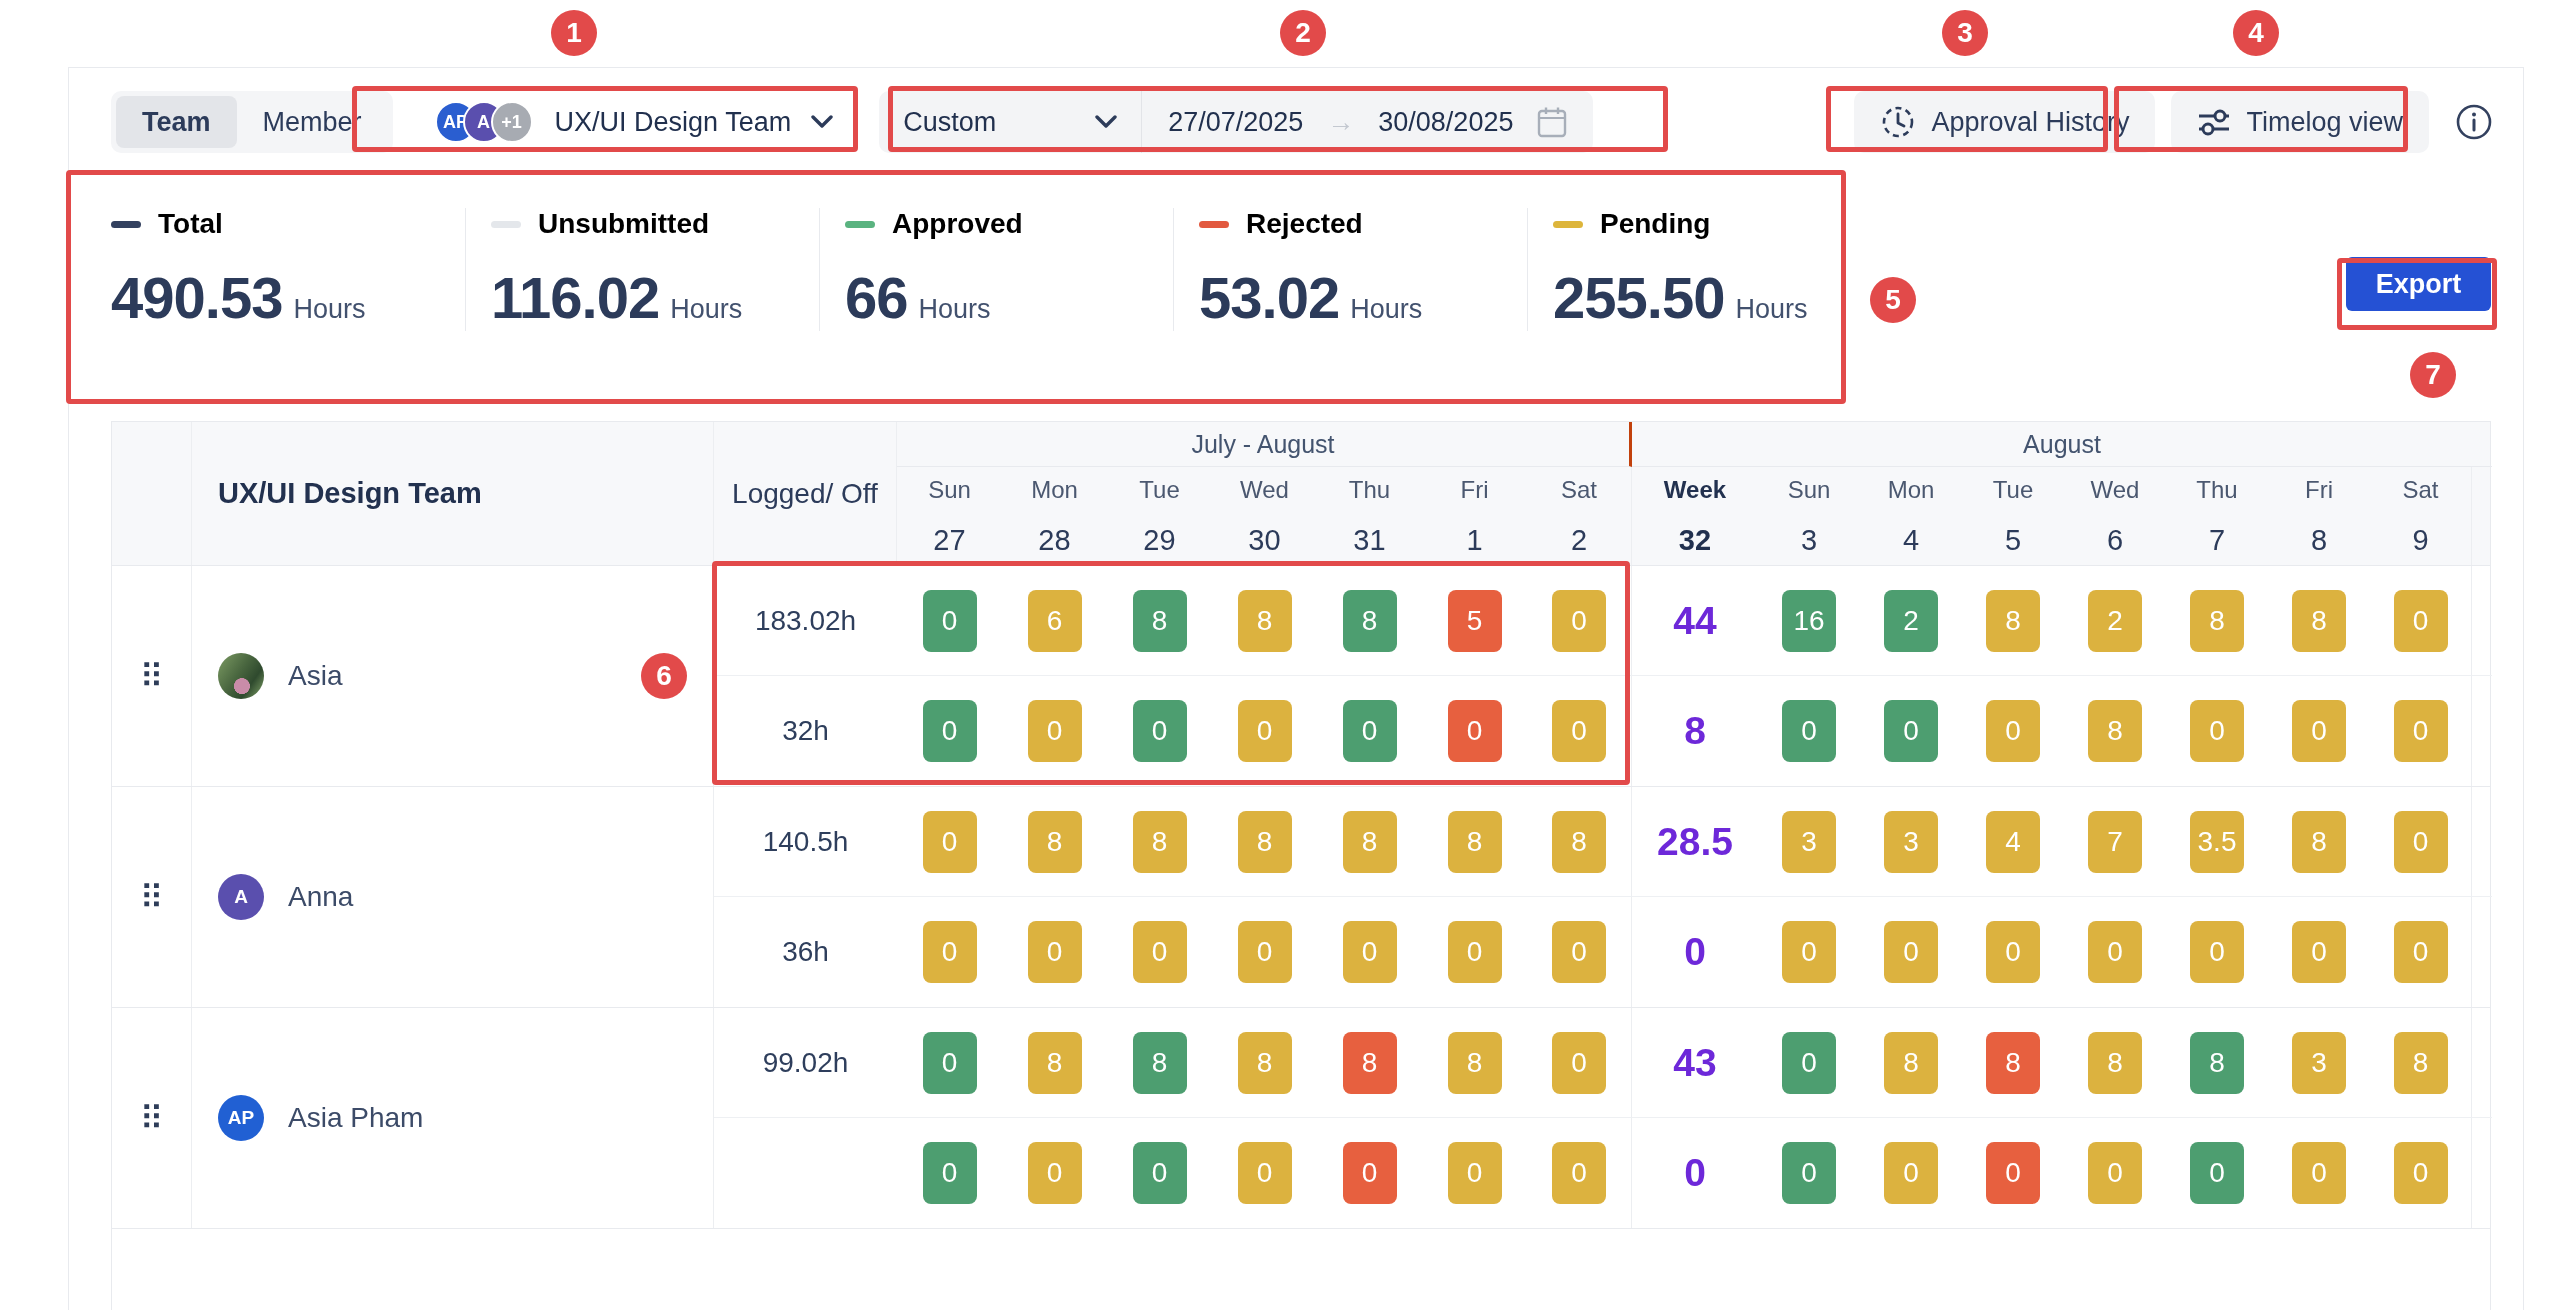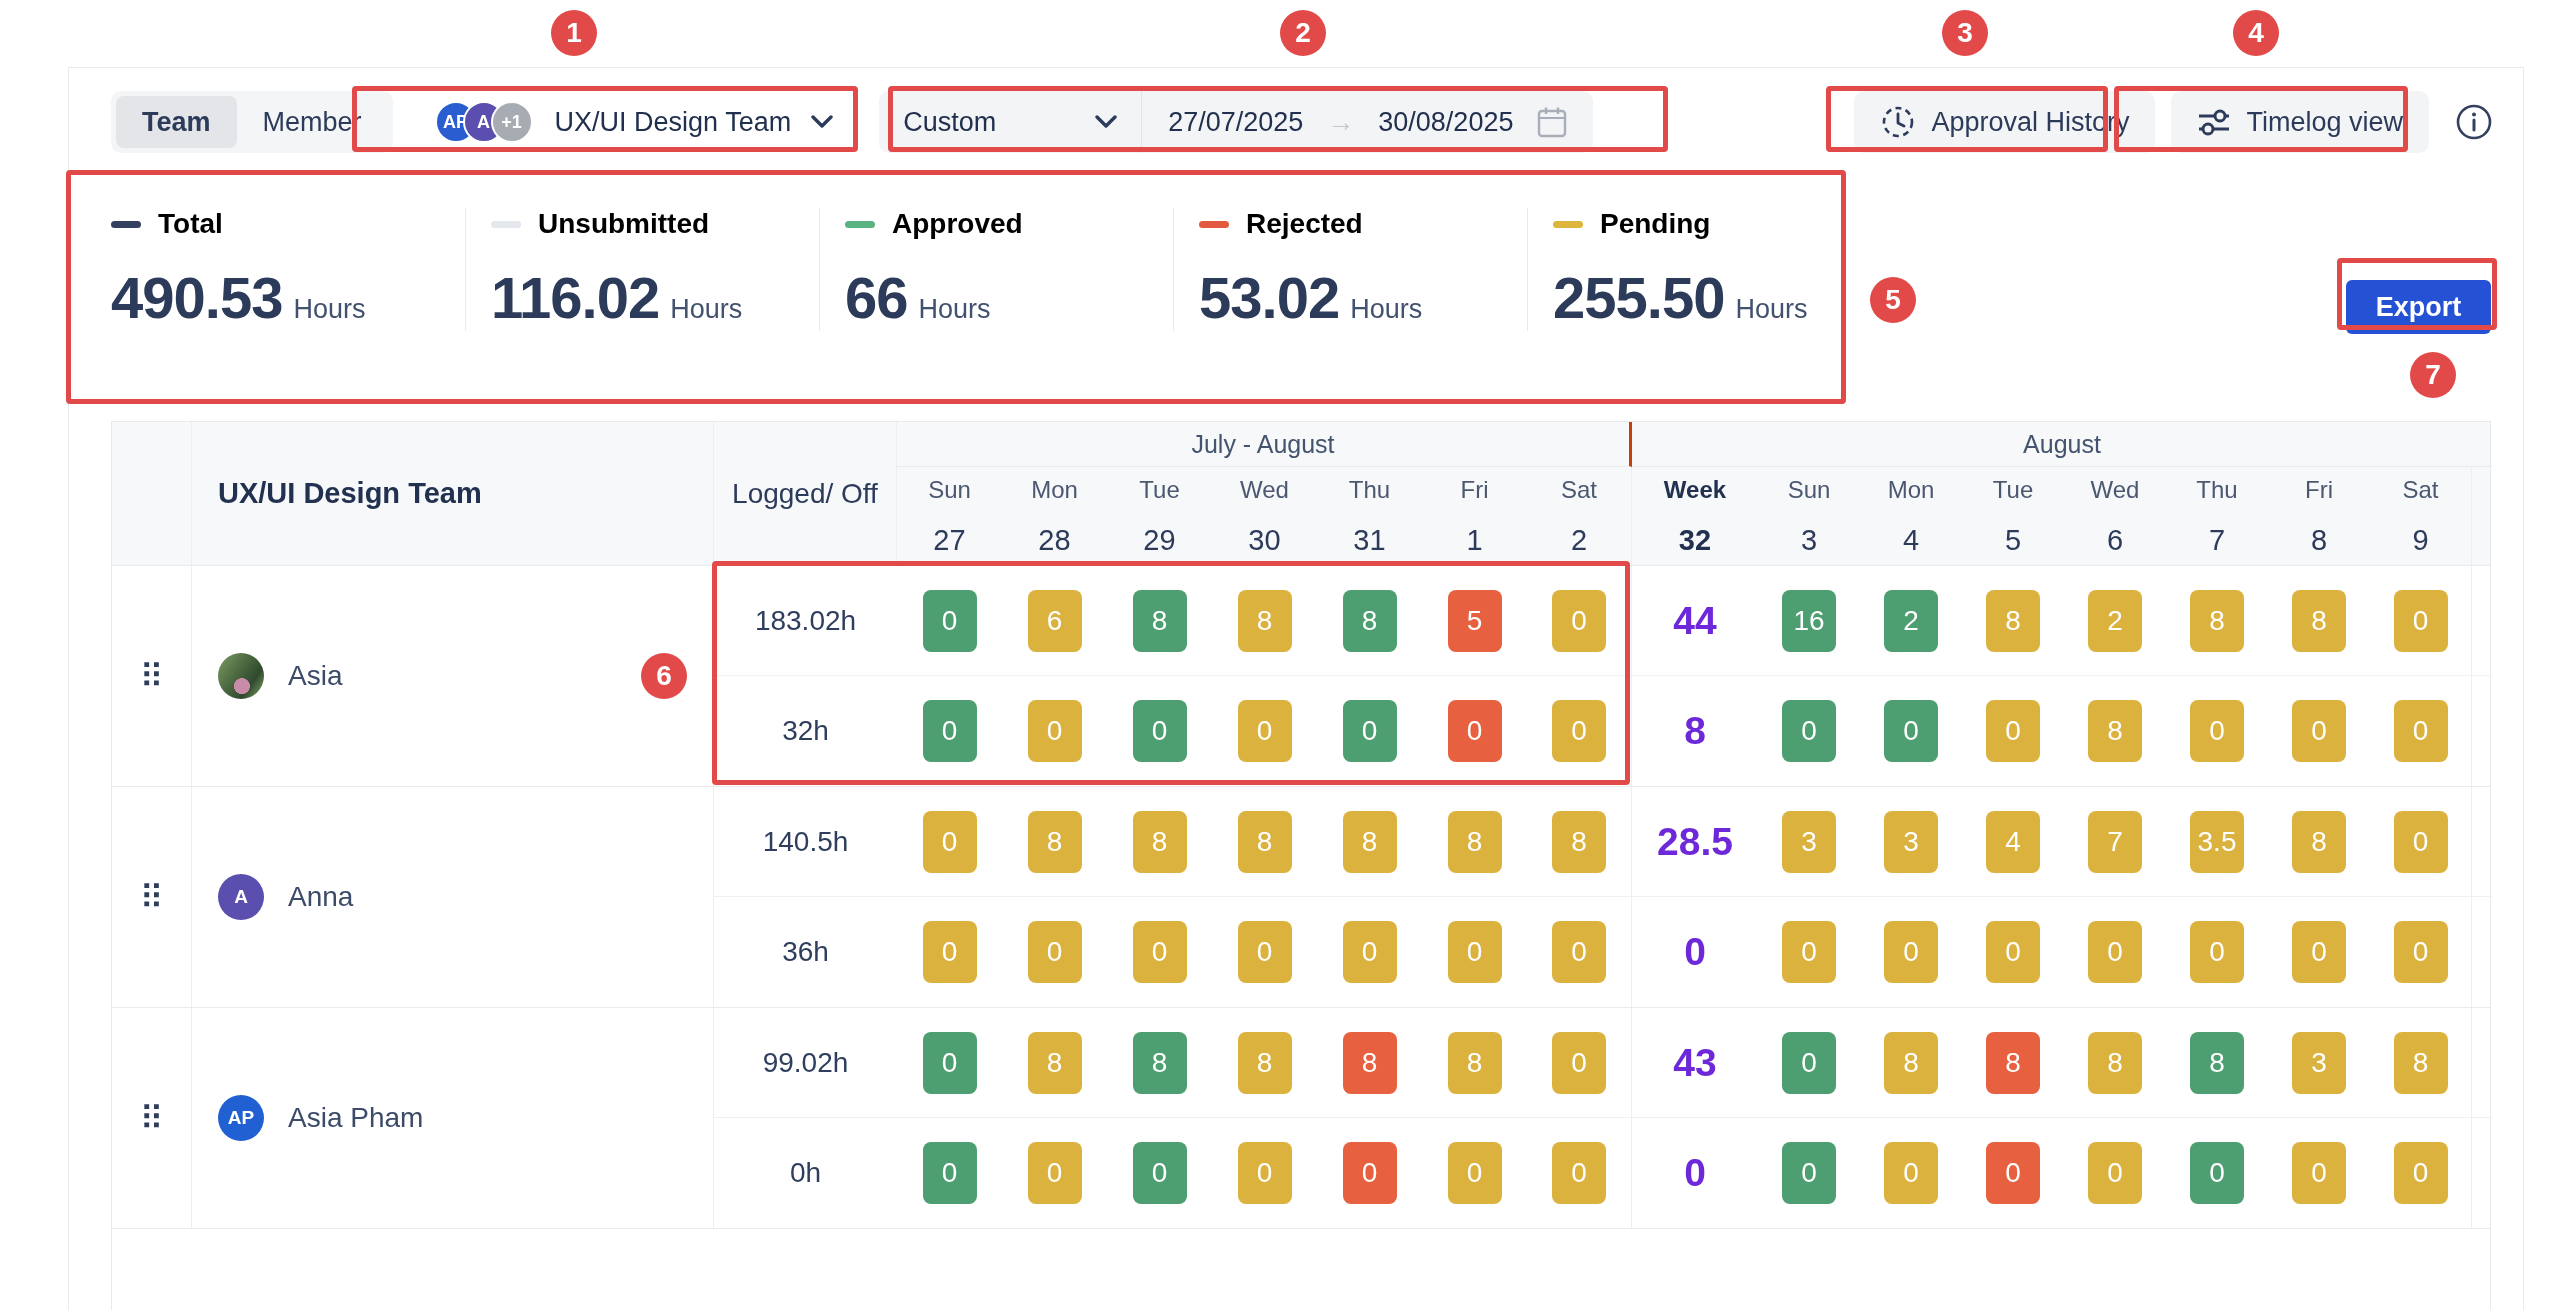--- a/index.html
+++ b/index.html
@@ -39,21 +39,21 @@
   
   .summary { position:absolute; left:42px; top:140px; display:flex; }
   .stat { width:354px; padding-left:25px; border-left:1px solid #e8eaee; }
   .stat:first-child { border-left:none; padding-left:0; }
   .stat-head { display:flex; align-items:center; gap:17px; margin-bottom:24px; }
   .dash { width:30px; height:7px; border-radius:4px; }
   .stat-label { font-size:28px; font-weight:700; color:#000000; }
   .stat-line { display:flex; align-items:baseline; }
   .stat-value { font-size:58px; font-weight:700; color:#2c3b5a; letter-spacing:-1px; }
   .stat-unit { font-size:27px; color:#42516e; margin-left:11px; }
-  .export-btn { position:absolute; left:2277px; top:212px; width:145px; height:54px;
+  .export-btn { position:absolute; left:2277px; top:189px; width:145px; height:54px;
     background:#2551d4; color:#fff; font-size:27px; font-weight:700; border:none; border-radius:6px; cursor:pointer; }
 
   
   .table { position:absolute; left:42px; top:353px; width:2380px; border:1px solid #e8eaee; border-bottom:none; }
   .thead { display:grid; grid-template-columns:80px 522px 183px repeat(7,105px) 126px repeat(7,102px) 20px;
     grid-template-rows:45px 98px; background:#f7f8fa; border-bottom:1px solid #e8eaee; }
   .h-drag { grid-column:1; grid-row:1/3; border-right:1px solid #eceef1; }
   .h-member { grid-column:2; grid-row:1/3; display:flex; align-items:center; padding-left:26px;
     font-size:29px; font-weight:700; color:#22314f; border-right:1px solid #eceef1; }
   .h-logged { grid-column:3; grid-row:1/3; display:flex; align-items:center; justify-content:center;
@@ -545,21 +545,20 @@
             <div class="cell sep" style="grid-area: 1 / 16;">
               <div class="chip s-g">8</div>
             </div>
             <div class="cell sep" style="grid-area: 1 / 17;">
               <div class="chip s-y">3</div>
             </div>
             <div class="cell sep vr" style="grid-area: 1 / 18;">
               <div class="chip s-y">8</div>
             </div>
             <div class="cell sep" style="grid-area: 1 / 19;"></div>
-            <div class="cell logged" style="grid-area: 2 / 3;">0h</div>
             <div class="cell" style="grid-area: 2 / 4;">
               <div class="chip s-g">0</div>
             </div>
             <div class="cell" style="grid-area: 2 / 5;">
               <div class="chip s-y">0</div>
             </div>
             <div class="cell" style="grid-area: 2 / 6;">
               <div class="chip s-g">0</div>
             </div>
             <div class="cell" style="grid-area: 2 / 7;">

